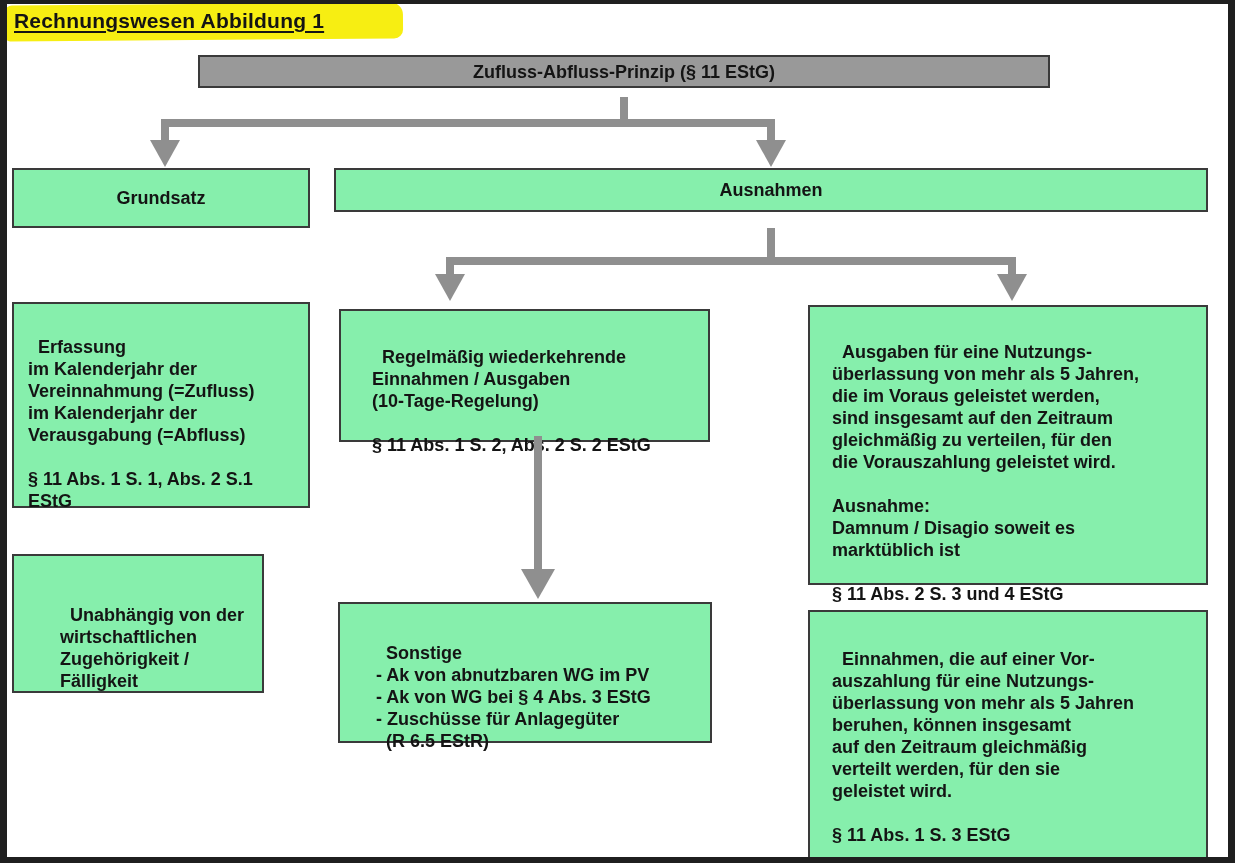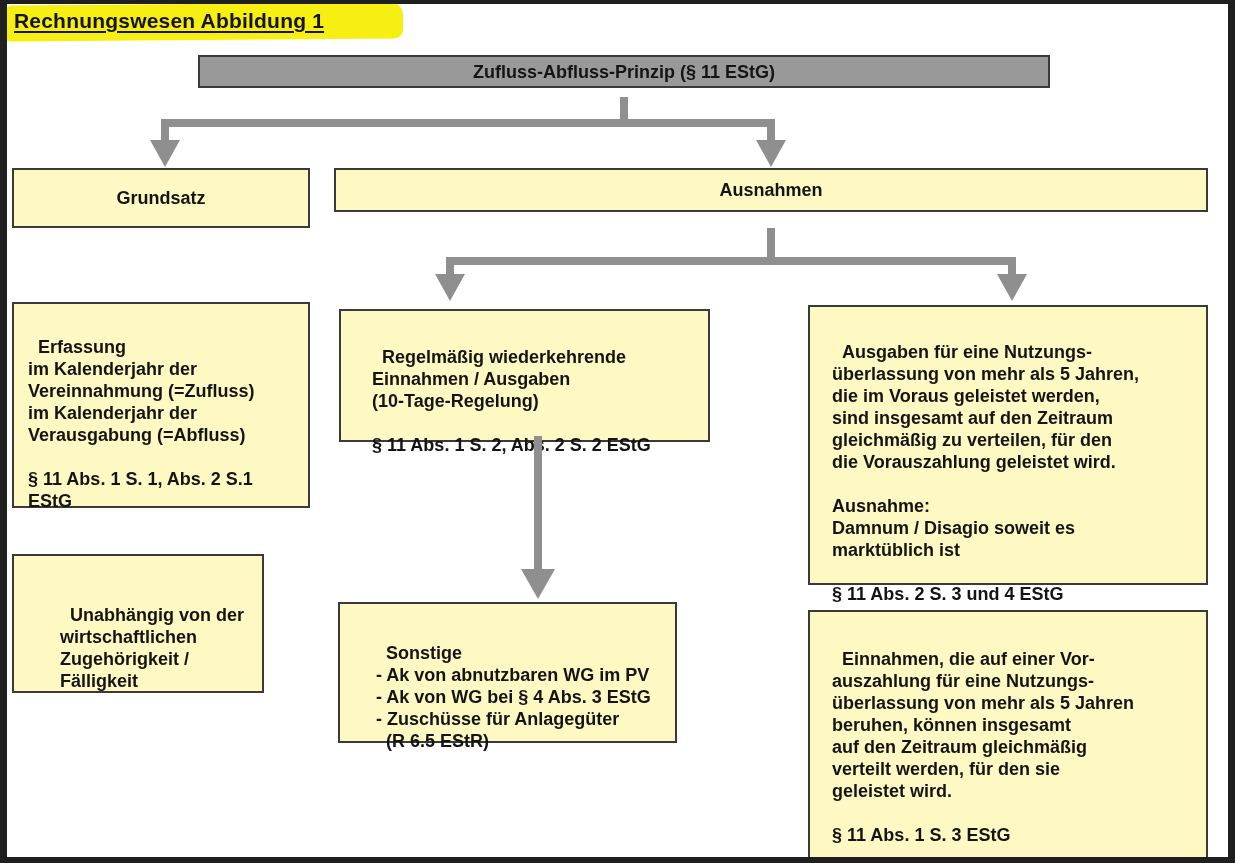--- a/index.html
+++ b/index.html
@@ -23,21 +23,21 @@
     transform:rotate(-0.45deg);
   }
   .title{
     position:absolute;left:14px;top:9px;font-size:21px;letter-spacing:.2px;
     text-decoration:underline;text-decoration-thickness:2px;text-underline-offset:3px;
   }
 
   
   .box{
     position:absolute;box-sizing:border-box;
-    background:#fef9c3;border:2px solid #3a3a3a;
+    background:#86efac;border:2px solid #3a3a3a;
     font-size:18px;line-height:22px;white-space:pre-wrap;
   }
   .box.dark{background:#999999;}
   .box.center{display:flex;align-items:center;justify-content:center;white-space:normal;}
 
   
   .line{position:absolute;background:#8f8f8f;}
   .tri{
     position:absolute;width:0;height:0;
     border-left:15px solid transparent;border-right:15px solid transparent;
@@ -102,21 +102,21 @@
   <span>Regelmäßig wiederkehrende
 Einnahmen / Ausgaben
 (10-Tage-Regelung)
 
 § 11 Abs. 1 S. 2, Abs. 2 S. 2 EStG</span>
 </div>
 
 <div class="line" style="left:534px;top:436px;width:8px;height:134px;"></div>
 <div class="tri big" style="left:521px;top:569px;"></div>
 
-<div class="box" style="left:338px;top:602px;width:339px;height:141px;padding:16px 6px 0 36px;">
+<div class="box" style="left:338px;top:602px;width:374px;height:141px;padding:16px 6px 0 36px;">
   <span>Sonstige
 - Ak von abnutzbaren WG im PV
 - Ak von WG bei § 4 Abs. 3 EStG
 - Zuschüsse für Anlagegüter
   (R 6.5 EStR)</span>
 </div>
 
 <div class="box" style="left:808px;top:305px;width:400px;height:280px;padding:12px 6px 0 22px;">
   <span class="u">Ausgaben</span><span> für eine Nutzungs-
 überlassung von mehr als 5 Jahren,

